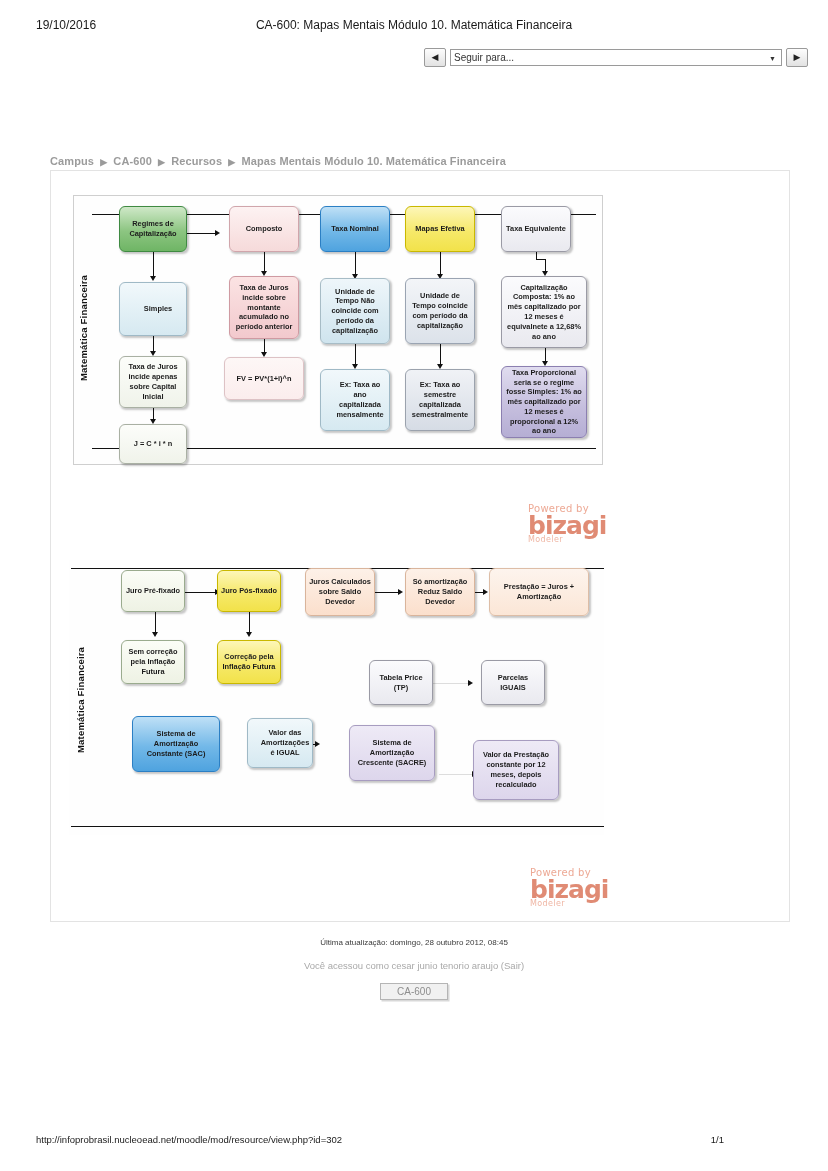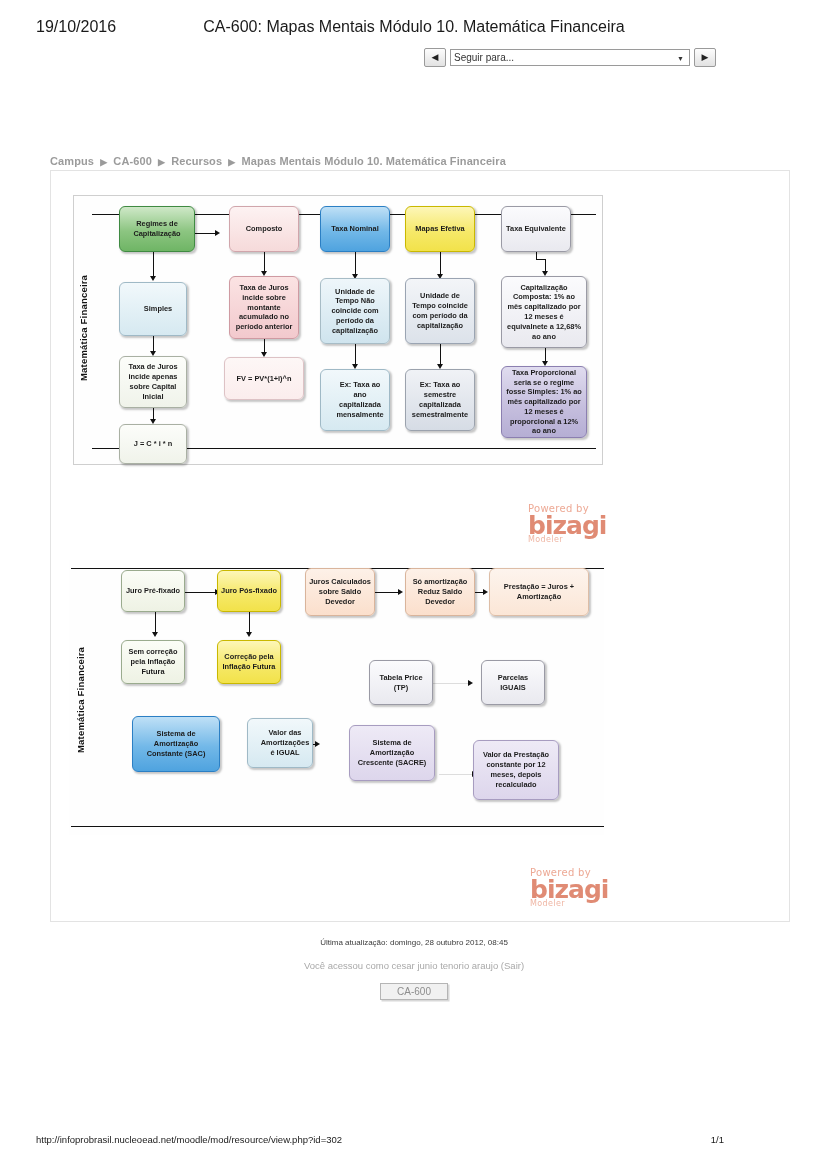--- a/index.html
+++ b/index.html
@@ -9,41 +9,41 @@
     background:#ffffff;
     font-family:"Liberation Sans", sans-serif;
     color:#222;
     position:relative;
     overflow:hidden;
   }
 
   
   .print-header{
     position:absolute;left:0;top:18px;width:828px;height:18px;
-    font-size:16px;color:#1a1a1a;
+    font-size:12px;color:#1a1a1a;
   }
   .print-date{position:absolute;left:36px;top:0;white-space:nowrap;}
   .print-title{position:absolute;left:0;top:0;width:828px;text-align:center;white-space:nowrap;}
 
   
   .jumpbar{
     position:absolute;left:424px;top:48px;
     display:flex;align-items:center;gap:4px;
   }
   .navbtn{
     width:20px;height:17px;
     border:1px solid #9a9a9a;
     background:linear-gradient(#fdfdfd,#e2e2e2);
     border-radius:2px;
     display:flex;align-items:center;justify-content:center;
     font-size:9px;color:#222;line-height:1;
     cursor:pointer;
   }
   .jump-select{
-    width:240px;height:17px;
+    width:332px;height:17px;
     border:1px solid #9a9a9a;
     background:#fff;
     display:flex;align-items:center;
     padding:0 3px;
     box-sizing:border-box;
     font-size:10px;color:#333;
     position:relative;
     cursor:pointer;
   }
   .jump-select .caret{
@@ -234,21 +234,21 @@
 
   <div class="conn v" style="left:366px;top:148px;height:22px;"></div>
   <div class="arrowhead down" style="left:363px;top:168px;"></div>
 
   <div class="conn v" style="left:471px;top:152px;height:16px;"></div>
   <div class="arrowhead down" style="left:468px;top:165px;"></div>
 
   <div class="conn v" style="left:79px;top:212px;height:14px;"></div>
   <div class="arrowhead down" style="left:76px;top:223px;"></div>
 
-  <div class="node n-green" style="left:45px;top:10px;width:76px;height:46px;">Regimes de Capitalização</div>
+  <div class="node n-green" style="left:45px;top:10px;width:68px;height:46px;">Regimes de Capitalização</div>
   <div class="node n-pink" style="left:155px;top:10px;width:70px;height:46px;">Composto</div>
   <div class="node n-blue" style="left:246px;top:10px;width:70px;height:46px;">Taxa Nominal</div>
   <div class="node n-yellow" style="left:331px;top:10px;width:70px;height:46px;">Mapas Efetiva</div>
   <div class="node n-grey" style="left:427px;top:10px;width:70px;height:46px;">Taxa Equivalente</div>
 
   <div class="node n-lightblue" style="left:45px;top:86px;width:68px;height:54px;">Simples</div>
   <div class="node n-pinkdeep" style="left:155px;top:80px;width:70px;height:63px;">Taxa de Juros incide sobre montante acumulado no período anterior</div>
   <div class="node n-lightblue2" style="left:246px;top:82px;width:70px;height:66px;">Unidade de Tempo Não coincide com período da capitalização</div>
   <div class="node n-greyblue" style="left:331px;top:82px;width:70px;height:66px;">Unidade de Tempo coincide com período da capitalização</div>
   <div class="node n-grey" style="left:427px;top:80px;width:86px;height:72px;">Capitalização Composta: 1% ao mês capitalizado por 12 meses é equivalnete a 12,68% ao ano</div>

